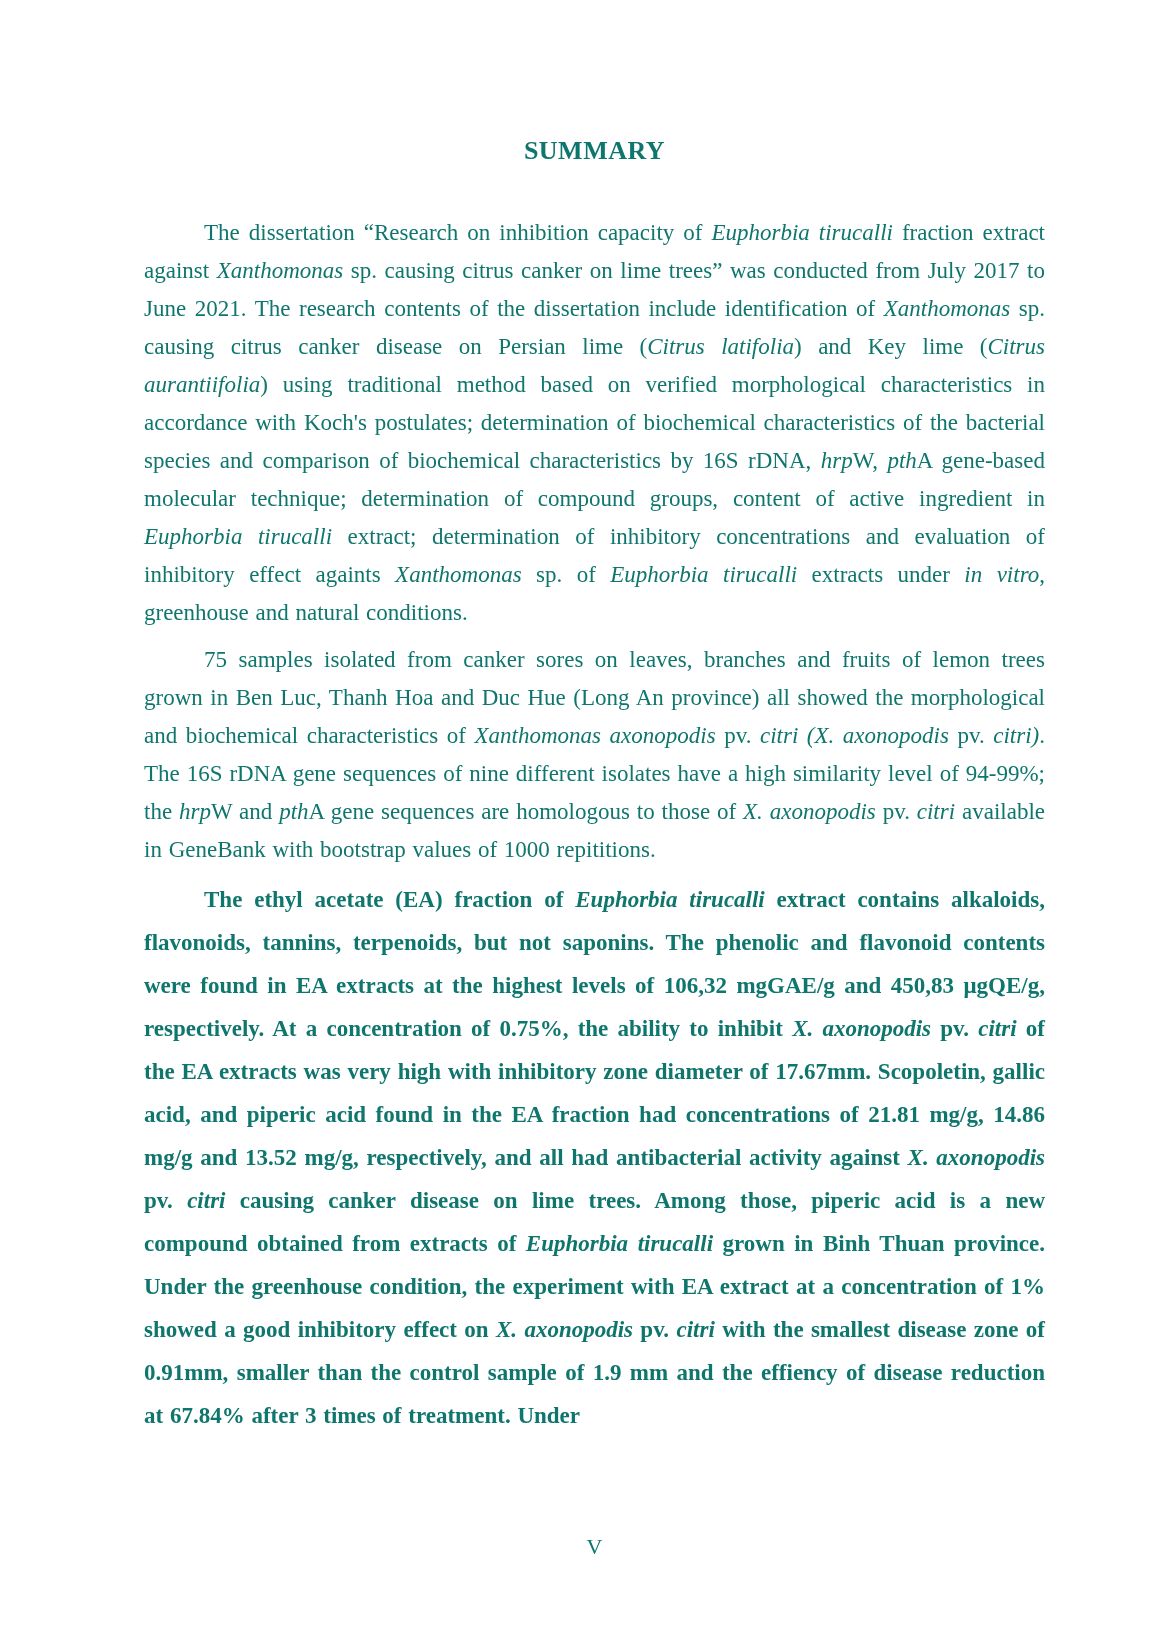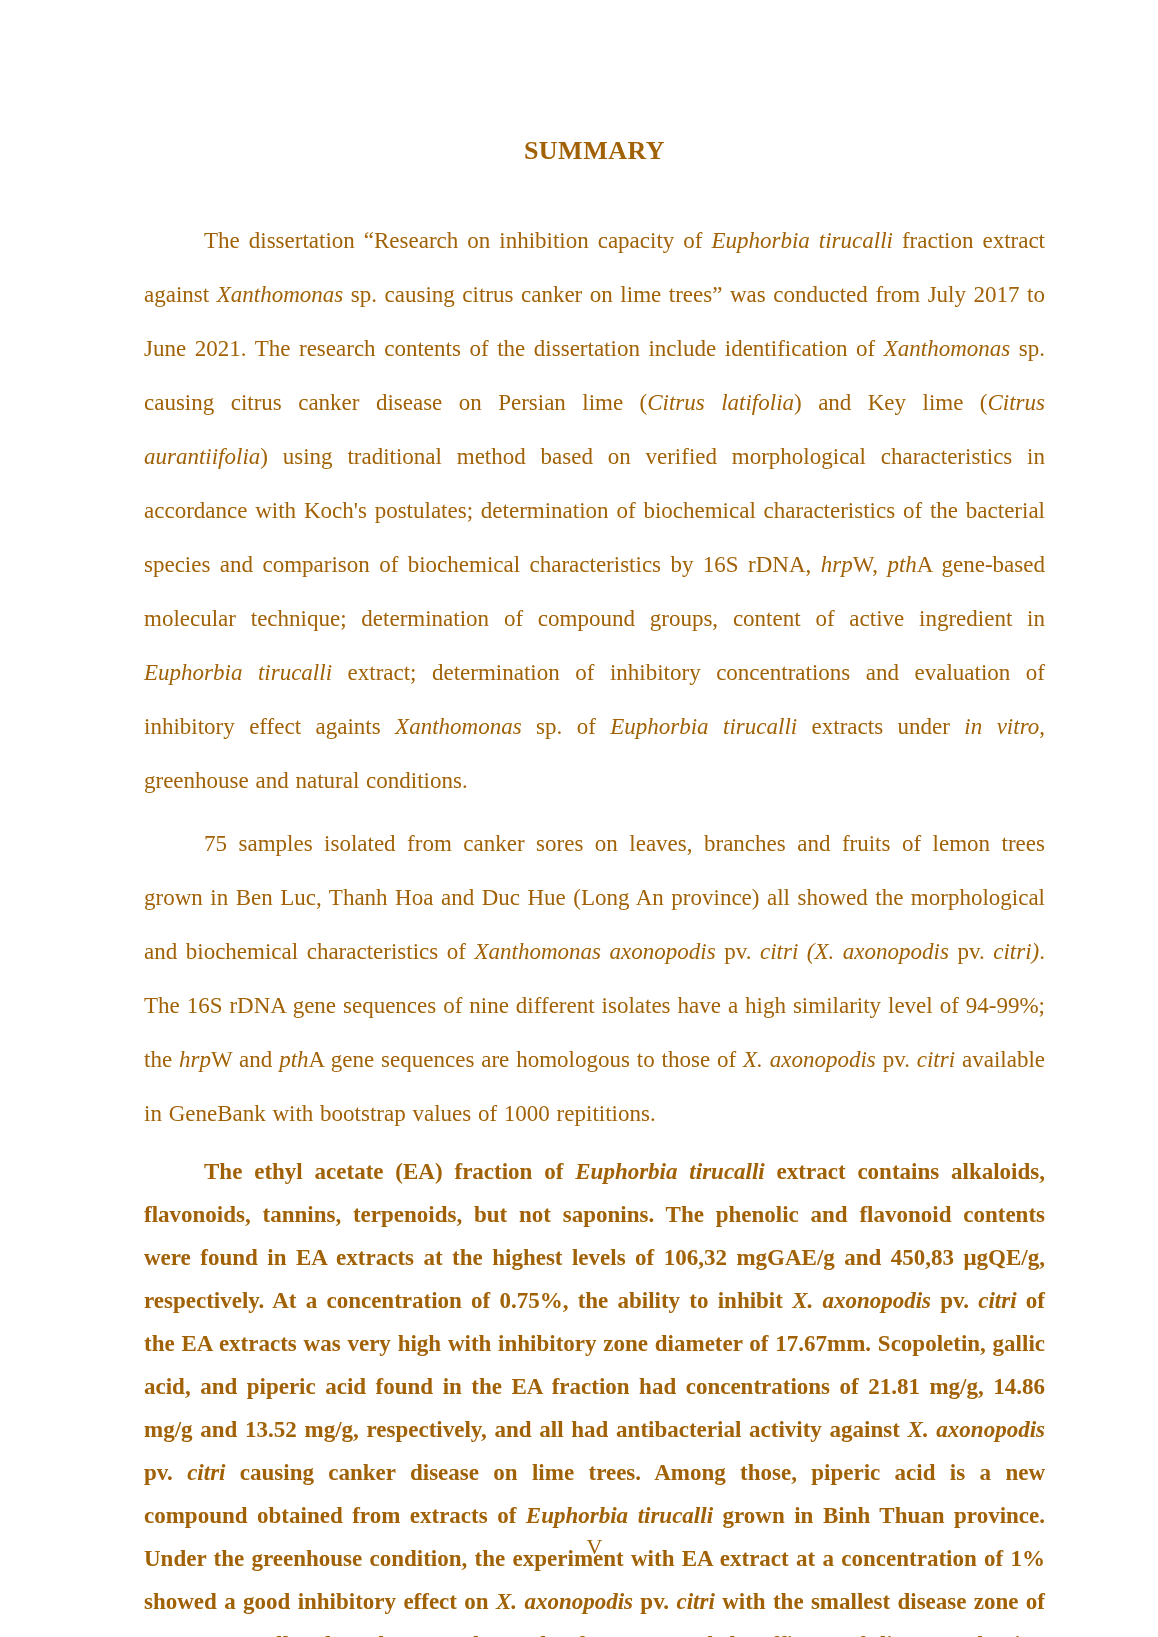--- a/index.html
+++ b/index.html
@@ -5,21 +5,21 @@
   html, body {
     margin: 0;
     padding: 0;
     background: #ffffff;
   }
   .page {
     position: relative;
     width: 1158px;
     height: 1637px;
     background: #ffffff;
-    color: #a16207;
+    color: #0f766e;
     font-family: "Liberation Serif", "DejaVu Serif", serif;
     overflow: hidden;
   }
   .title {
     position: absolute;
     top: 133px;
     left: 144px;
     width: 901px;
     margin: 0;
     text-align: center;
@@ -30,21 +30,21 @@
   }
   .content {
     position: absolute;
     top: 214px;
     left: 144px;
     width: 901px;
   }
   .content p {
     margin: 0 0 9px 0;
     font-size: 23px;
-    line-height: 54px;
+    line-height: 38px;
     text-align: justify;
     text-indent: 60px;
     word-spacing: 1px;
   }
   .content p:nth-child(3) {
     line-height: 43px;
     margin-bottom: 0;
     font-weight: bold;
   }
   .footer {

